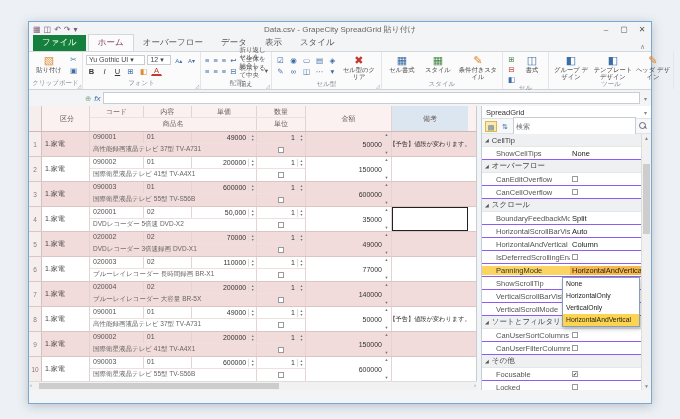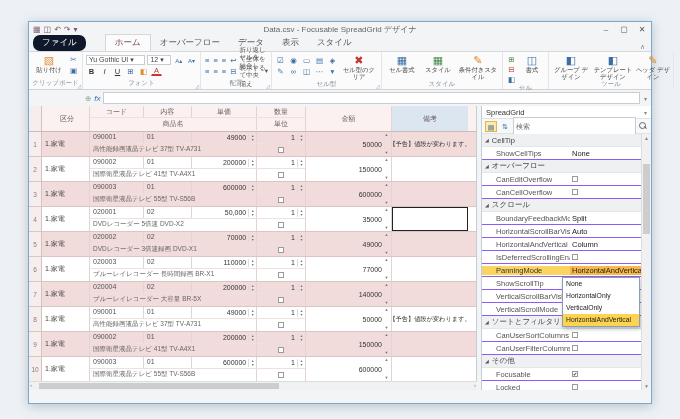--- a/index.html
+++ b/index.html
@@ -8,21 +8,21 @@
   
   .titlebar{position:absolute;left:0;top:0;right:0;height:15px;display:flex;align-items:center;font-size:8px;color:#555;background:#f3f4f6;}
   .qat{display:flex;align-items:center;gap:3px;padding-left:4px;}
   .qat span{font-size:8px;color:#7a5a78;}
   .title-text{position:absolute;left:0;right:0;text-align:center;font-size:8px;color:#666;pointer-events:none;}
   .winbtns{margin-left:auto;display:flex;z-index:2;}
   .winbtns span{width:18px;text-align:center;font-size:8px;color:#555;cursor:default;}
   
   .tabs{position:absolute;left:0;top:15px;right:0;height:14px;display:flex;align-items:flex-end;font-size:8.5px;color:#555;padding-left:4px;}
   .tab{padding:2px 9px 2px 9px;}
-  .tab.file{background:#0f172a;color:#fff;margin-right:19px;border-radius:7px;}
+  .tab.file{background:#15803d;color:#fff;margin-right:2px;}
   .tab.active{background:#fbfbfc;border:1px solid #d5d8db;border-bottom:none;color:#7a3d58;}
   .ribbon-collapse{margin-left:auto;margin-right:6px;font-size:7px;color:#888;}
   
   .ribbon{position:absolute;left:0;top:29px;right:0;height:39px;background:#fbfbfc;border-top:1px solid #d5d8db;border-bottom:1px solid #cfd4d9;display:flex;}
   .rgroup{position:relative;display:flex;flex-direction:column;border-right:1px solid #e3e6e9;padding:2px 3px 0 3px;}
   .rgroup .glabel{margin-top:auto;text-align:center;font-size:6.5px;color:#8a8f94;padding-bottom:1px;}
   .rrow{display:flex;align-items:center;gap:2px;height:11px;}
   .rcontent{display:flex;gap:2px;}
   .bigbtn{display:flex;flex-direction:column;align-items:center;width:34px;padding-top:1px;}
   .bigbtn .bicon{font-size:11px;line-height:11px;}
@@ -118,21 +118,21 @@
 <div class="window">
 
   <div class="titlebar">
     <div class="qat">
       <span>▦</span>
       <span>◫</span>
       <span>↶</span>
       <span>↷</span>
       <span>▾</span>
     </div>
-    <div class="title-text">Data.csv - Focusable SpreadGrid デザイナ</div>
+    <div class="title-text">Data.csv - GrapeCity SpreadGrid 貼り付け</div>
     <div class="winbtns">
       <span>–</span>
       <span>▢</span>
       <span class="close">✕</span>
     </div>
   </div>
 
   <div class="tabs">
     <span class="tab file">ファイル</span>
     <span class="tab active">ホーム</span>

